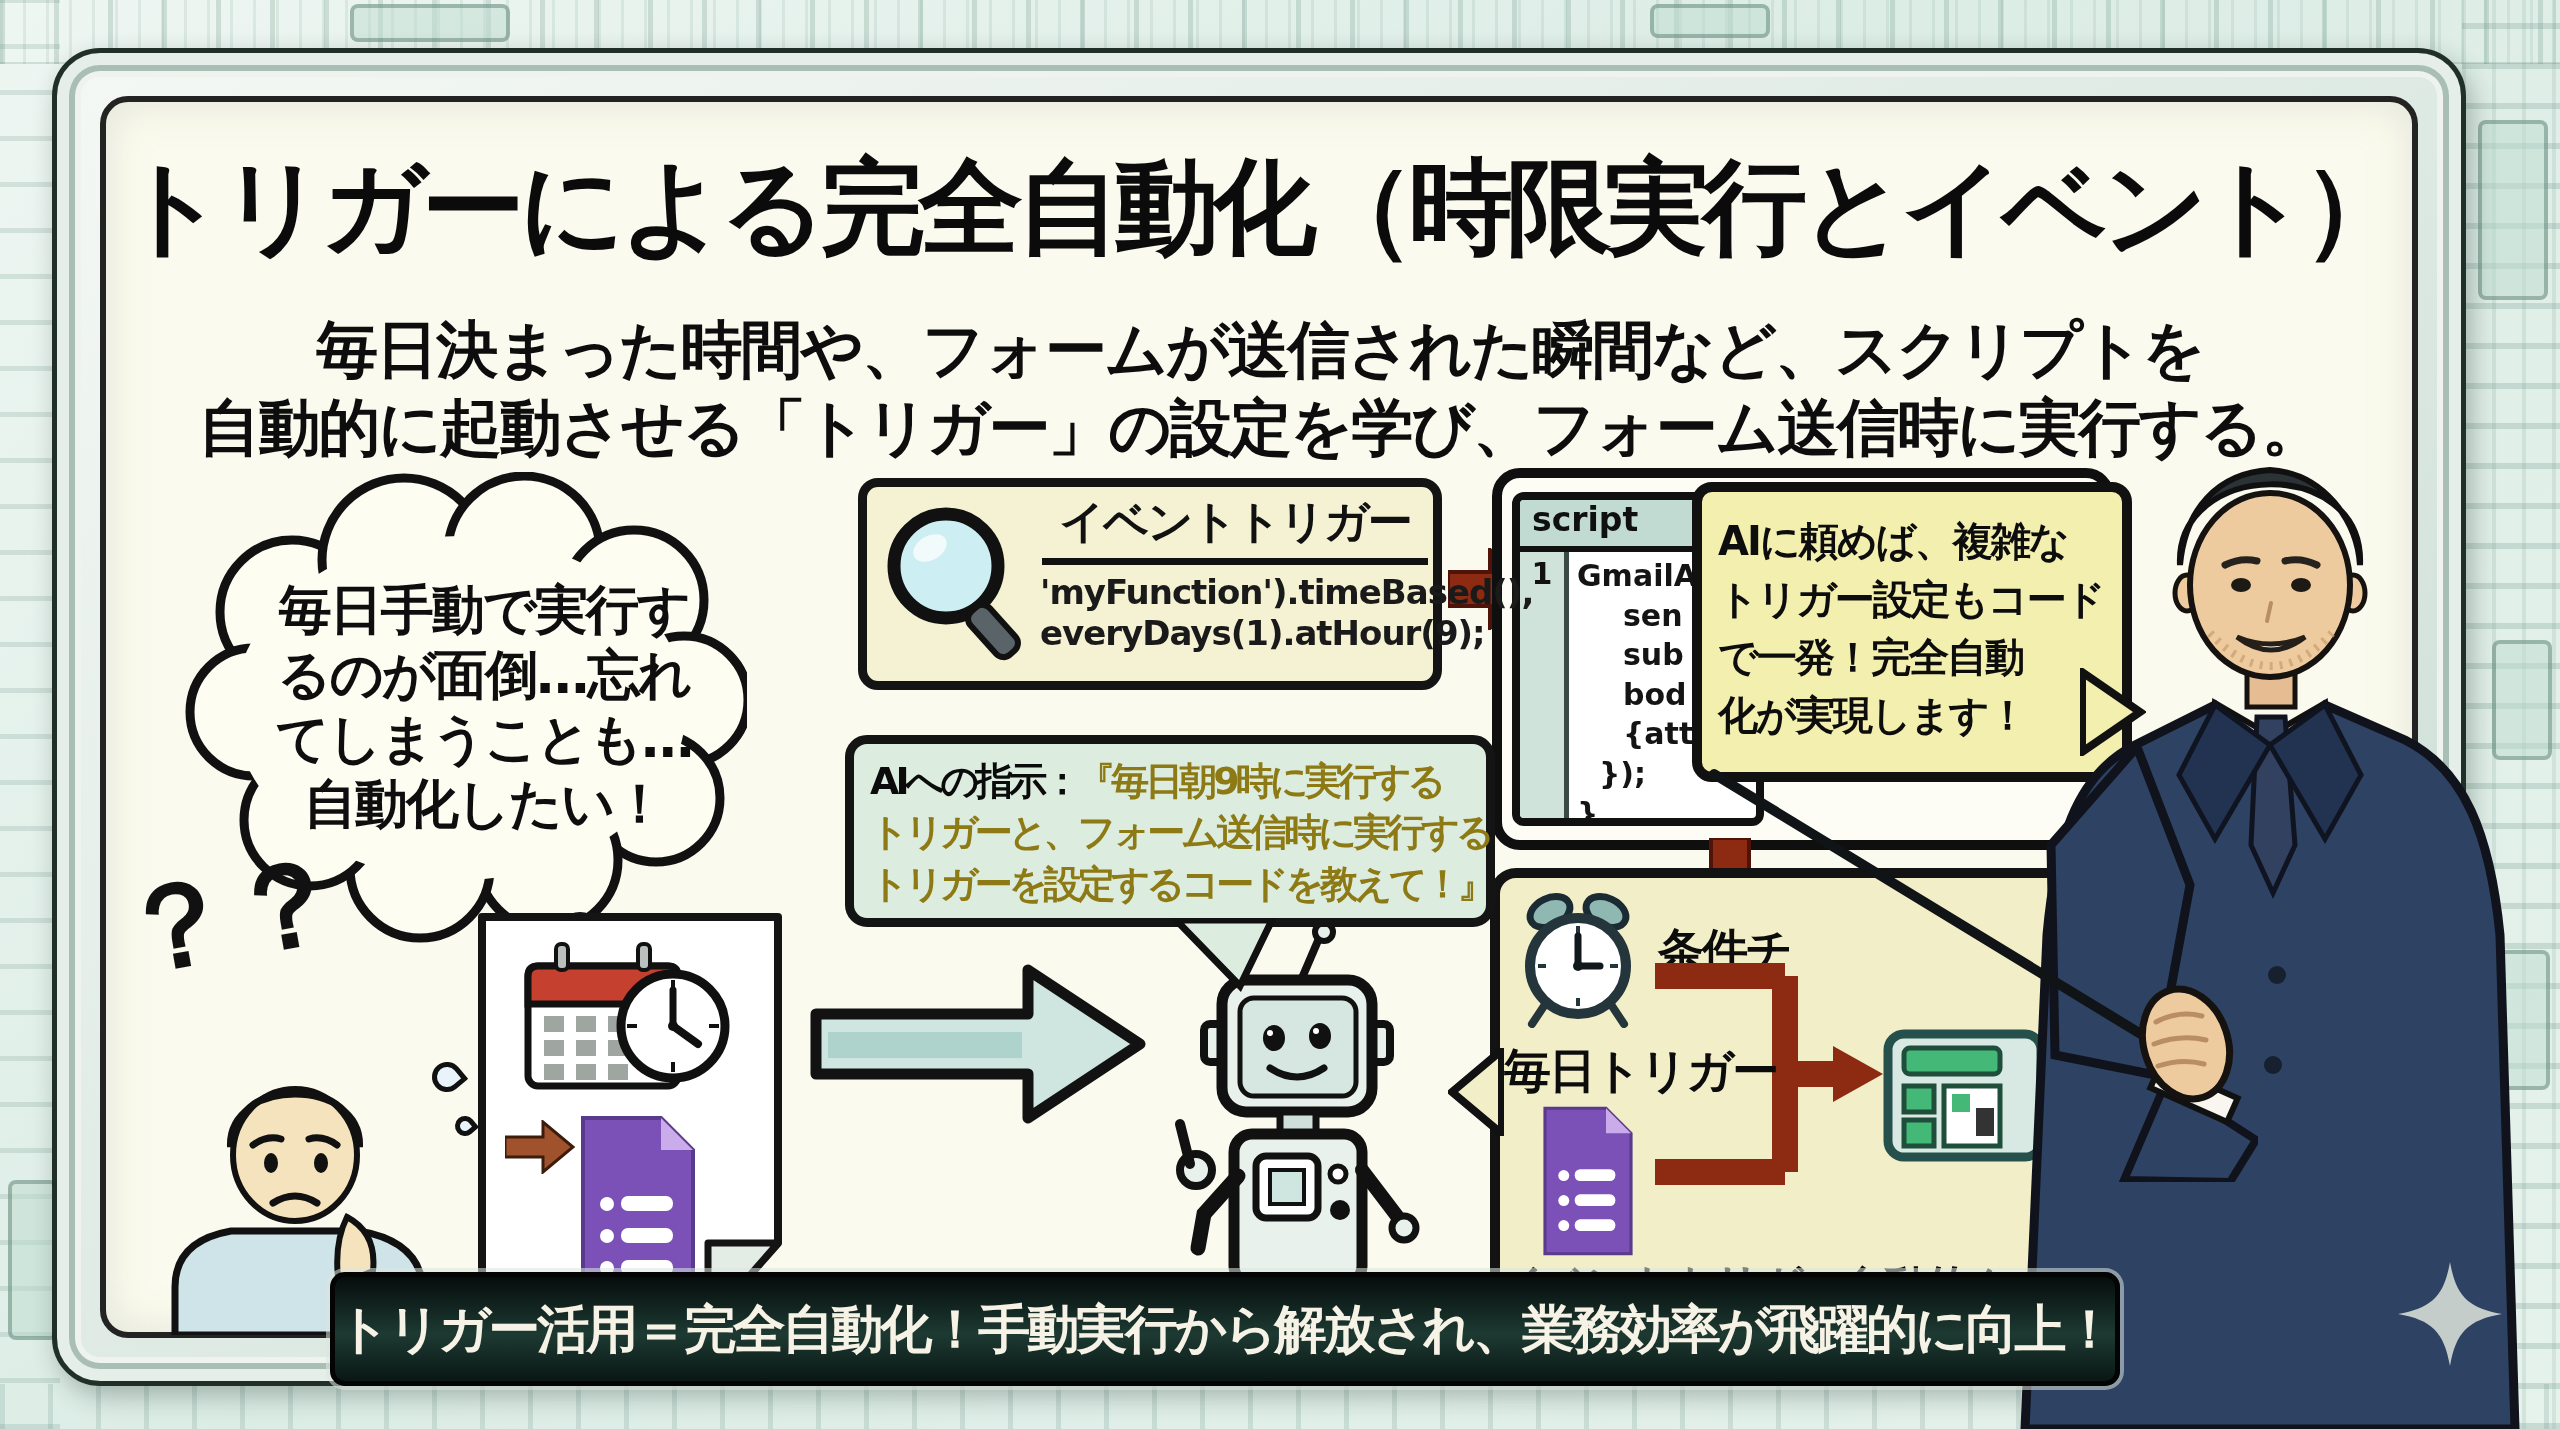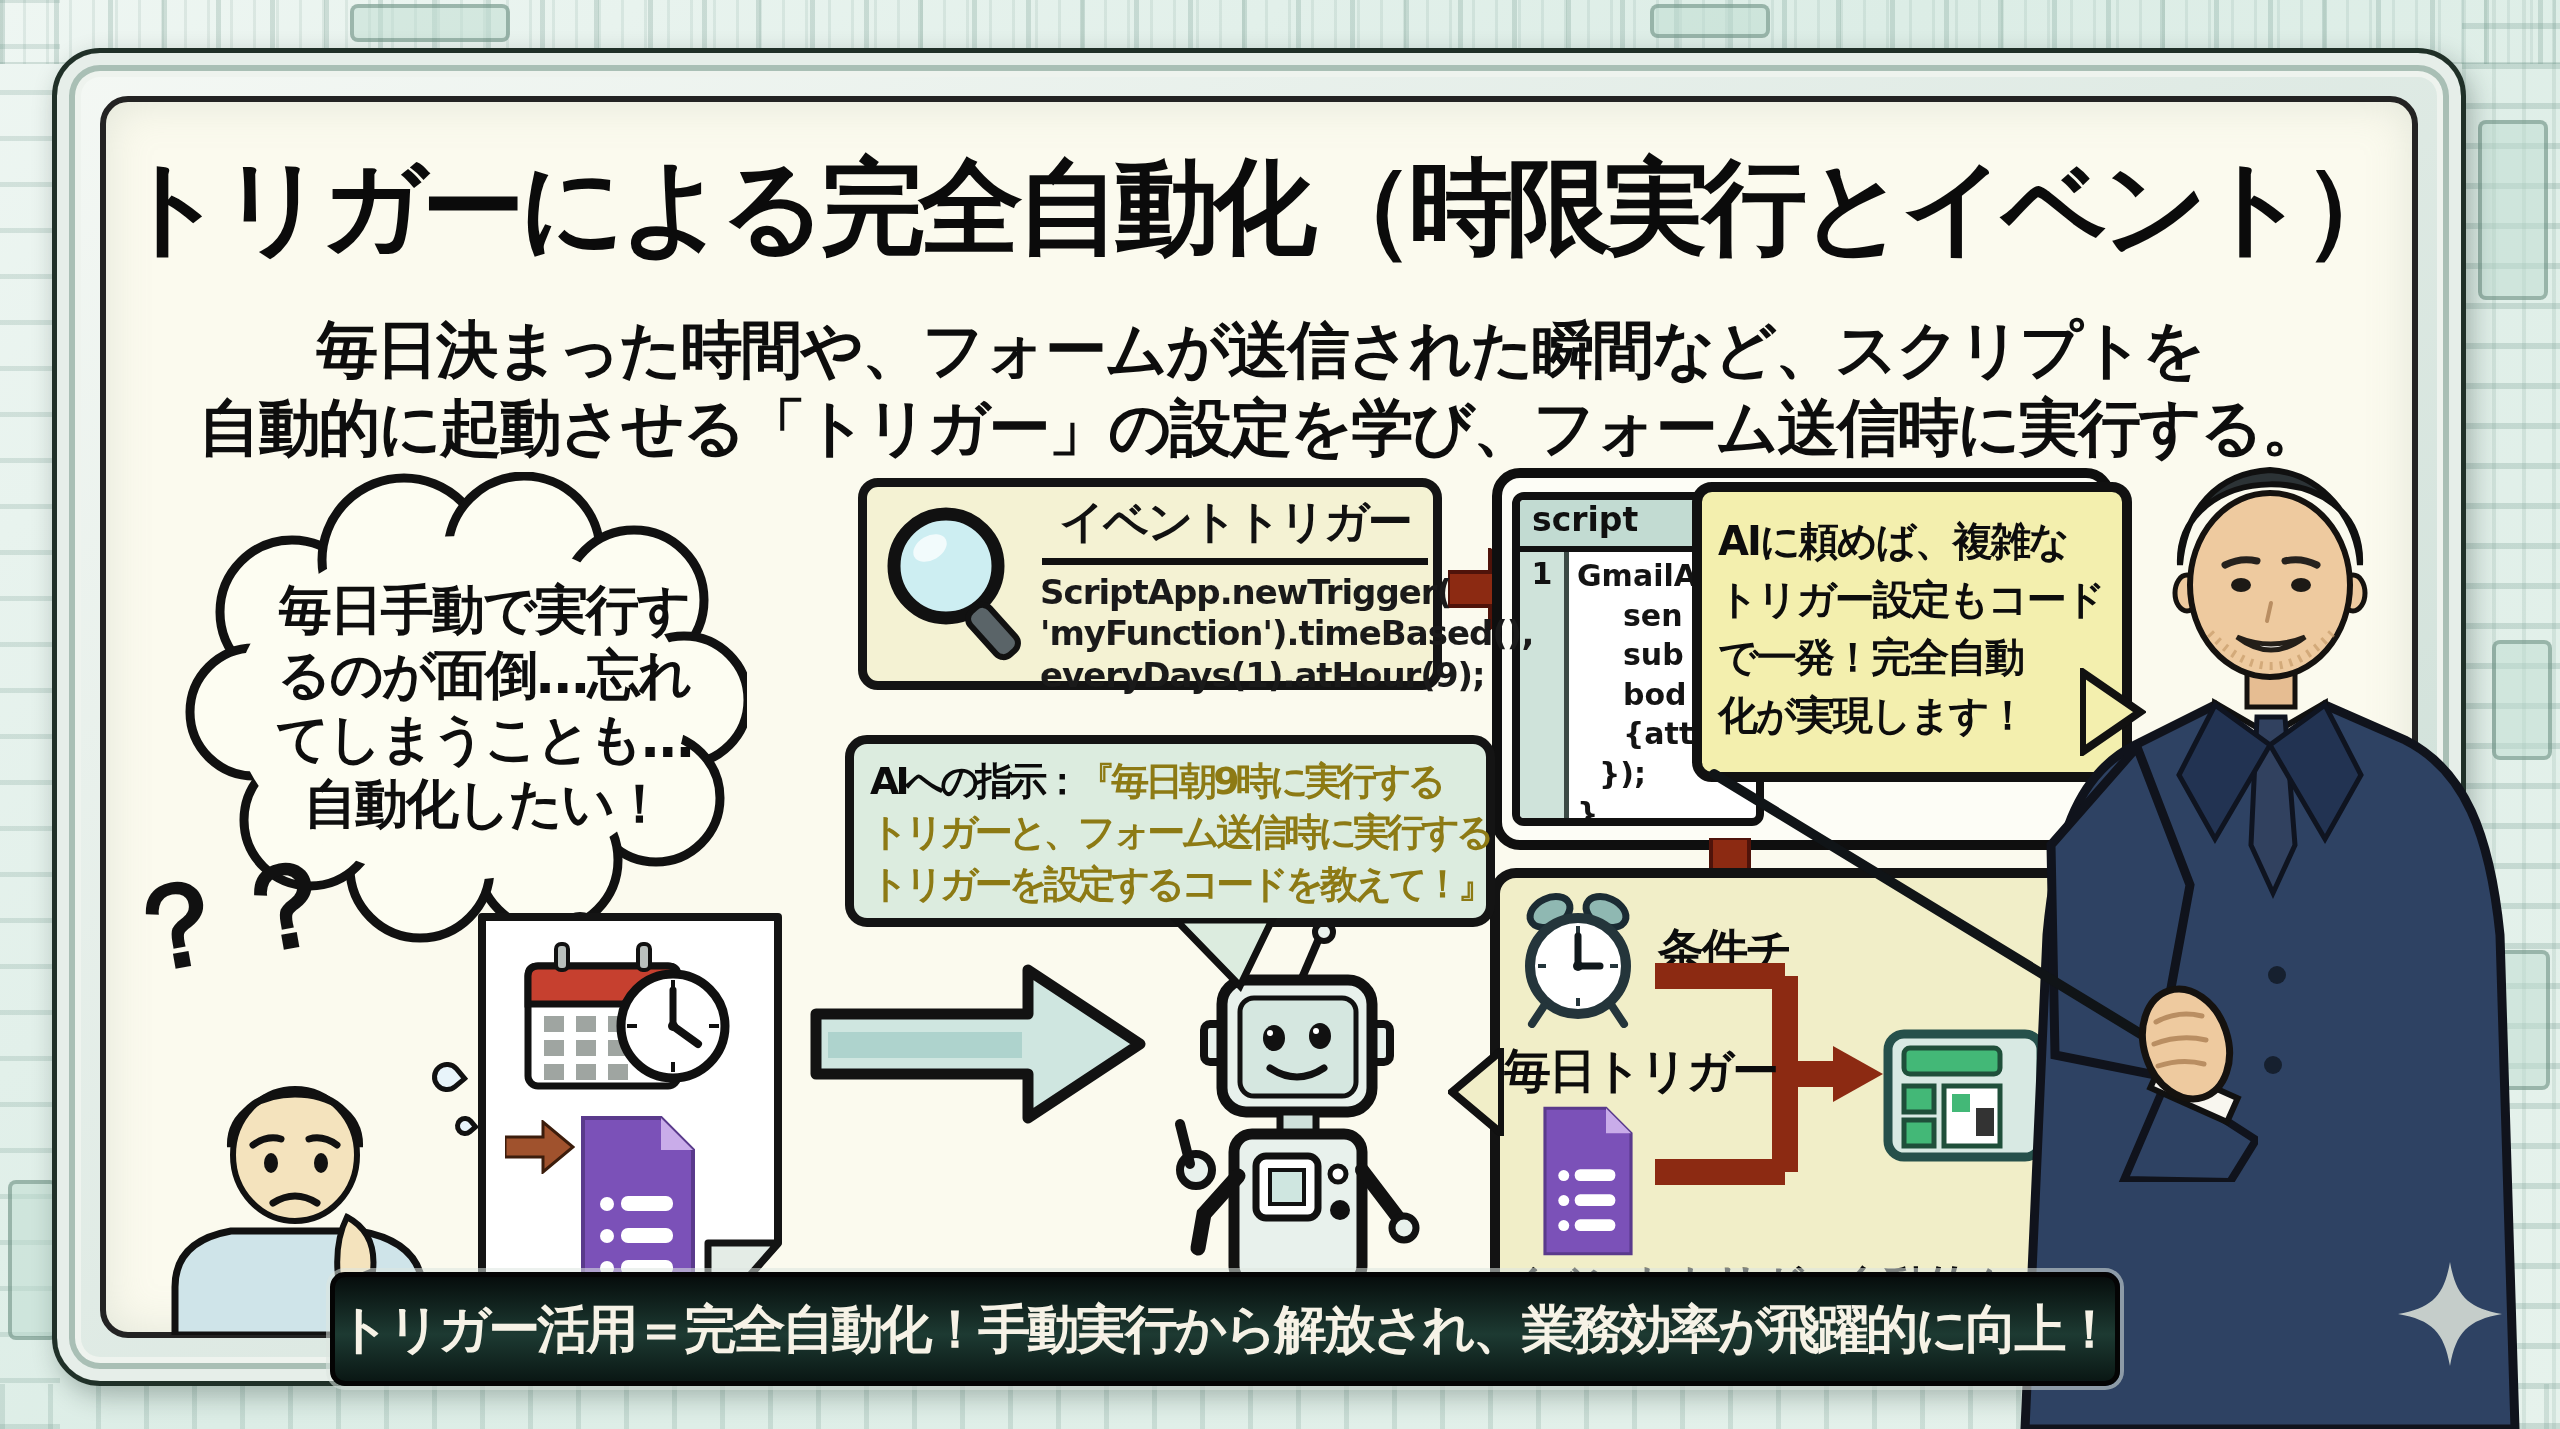--- a/index.html
+++ b/index.html
@@ -219,21 +219,20 @@
   </svg>
 
   <div class="abs regex-box z3"></div>
   <svg class="abs z4" style="left:878px;top:498px;" width="150" height="172" viewBox="0 0 150 172">
     <circle cx="68" cy="68" r="52" fill="#cdeef2" stroke="#111" stroke-width="13"></circle>
     <ellipse cx="52" cy="50" rx="18" ry="12" fill="#f2fbfc" transform="rotate(-30 52 50)"></ellipse>
     <rect x="102" y="104" width="26" height="58" rx="10" fill="#5a6468" stroke="#111" stroke-width="6" transform="rotate(-42 115 133)"></rect>
   </svg>
   <div class="abs regex-title z4 nowrap">イベントトリガー</div>
   <div class="abs regex-code z4">
-    <div class="nowrap">ScriptApp.newTrigger(</div>
     <div class="nowrap">'myFunction').timeBased(),</div>
     <div class="nowrap">everyDays(1).atHour(9);</div>
   </div>
 
   <svg class="abs z3" style="left:1448px;top:548px;" width="92" height="82" viewBox="0 0 92 82">
     <polygon points="0,24 42,24 42,2 90,41 42,80 42,58 0,58" fill="#8c2a12" stroke="#4f130a" stroke-width="4"></polygon>
   </svg>
 
   <div class="abs script-container z3"></div>
   <div class="abs script-window z3">

